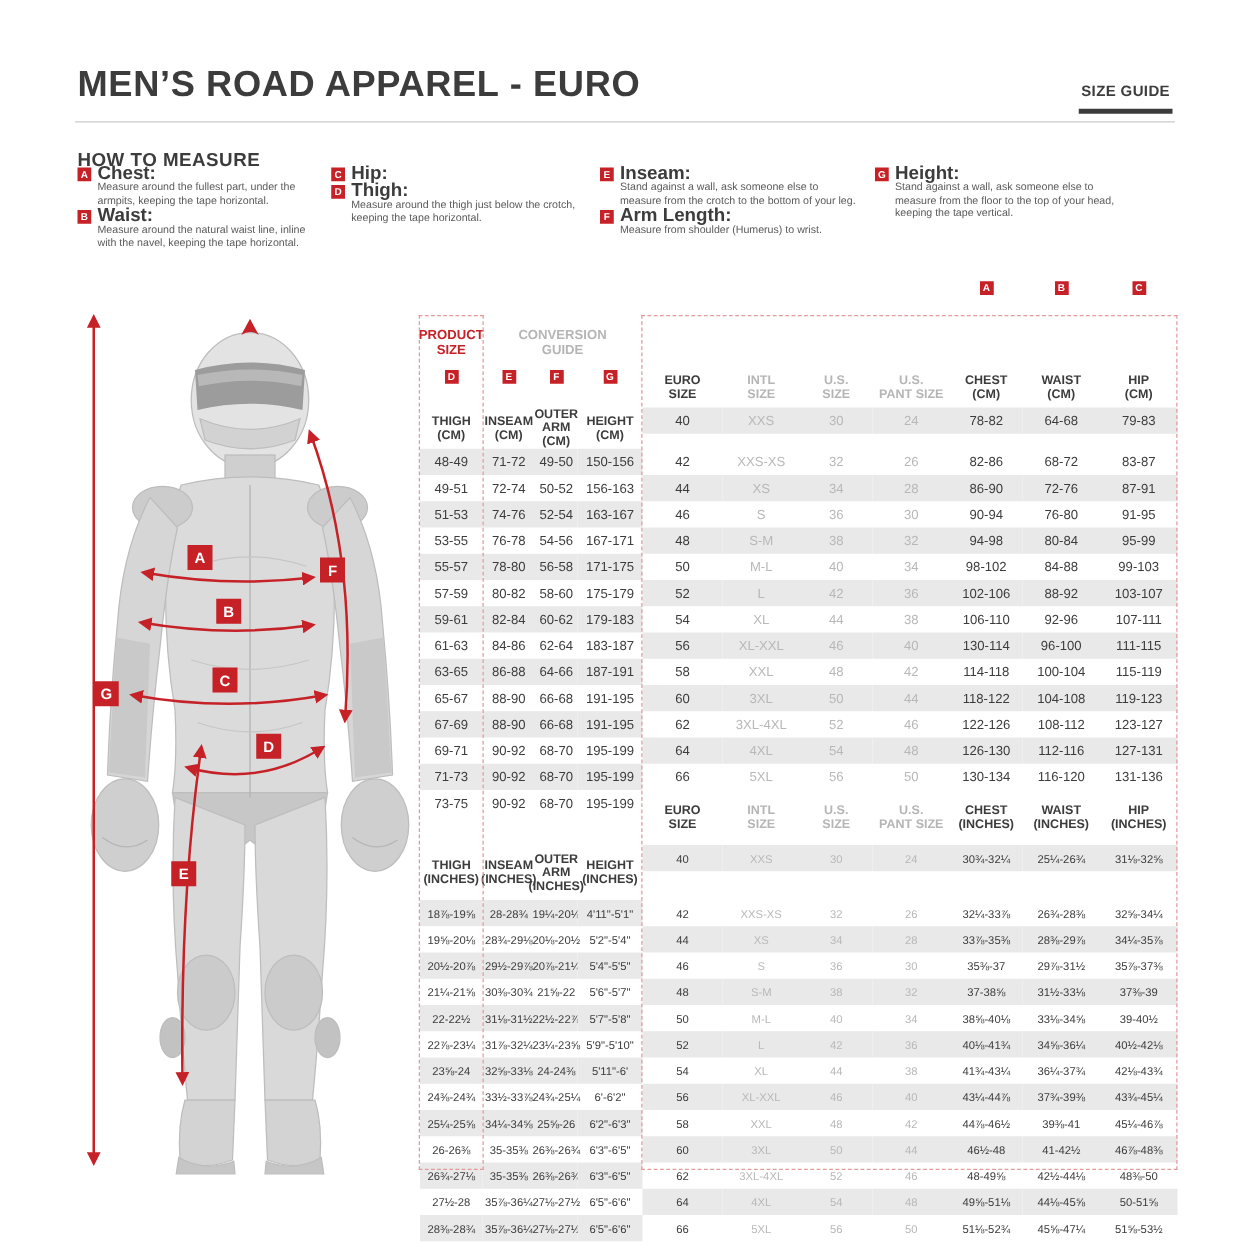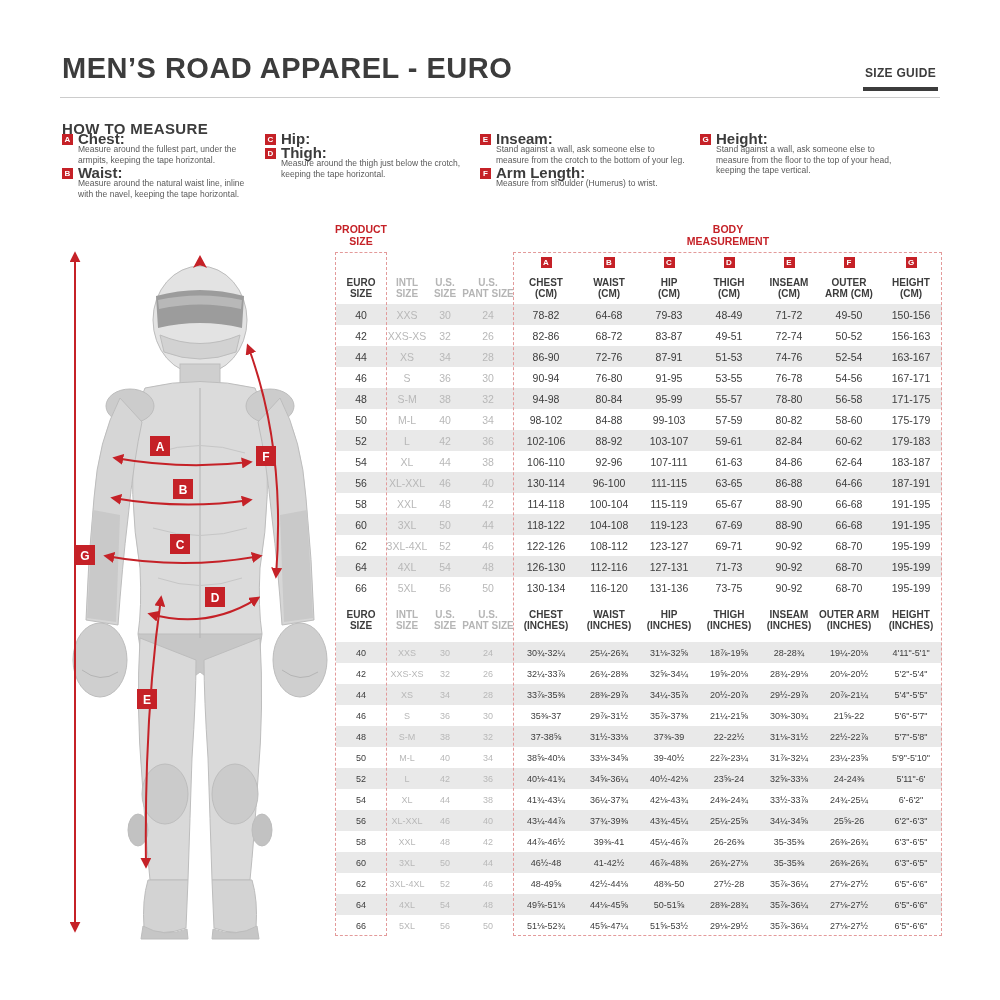--- a/index.html
+++ b/index.html
@@ -19,21 +19,21 @@
   #mcol-3{left:700px;width:195px;}
   .m-item{display:flex;margin-bottom:2px;}
   .m-badge{flex:0 0 11px;width:11px;height:11px;background:#c52127;color:#fff;font-size:8px;font-weight:700;text-align:center;line-height:11px;margin:1px 5px 0 0;}
   .m-label{font-size:15px;font-weight:700;color:#3c3c3c;line-height:11px;}
   .m-text{font-size:8.5px;color:#5a5a5a;line-height:10.5px;}
 
   
   .size-table{position:absolute;left:336px;top:222px;width:606px;display:grid;
     grid-template-columns:50px 42px 34px 52px 64px 62px 58px 62px 58px 62px 62px;}
   .tc{display:flex;align-items:center;justify-content:center;text-align:center;white-space:pre-line;}
-  .r-section{height:30px;align-items:flex-start;padding-top:2px;}
+  .r-section{height:30px;align-items:flex-start;padding-top:2px;margin-top:39px;}
   .sec-label{font-size:10.5px;font-weight:700;line-height:11.5px;}
   .sec-red{color:#c52127;}
   .sec-gray{color:#b5b5b5;}
   .r-letters{height:17px;}
   .r-th{height:33px;}
   .th{font-size:10px;font-weight:700;line-height:11px;color:#3c3c3c;}
   .th.gray{color:#b5b5b5;}
   .r-cm{height:21px;font-size:10.5px;}
   .r-inchth{height:44px;}
   .r-inch{height:21px;font-size:9px;}
@@ -194,22 +194,22 @@
         <text x="208" y="222.5" fill="#ffffff" font-size="12" font-weight="bold" text-anchor="middle" font-family="&quot;Liberation Sans&quot;, sans-serif">F</text>
         <rect x="17" y="307" width="20" height="20" fill="#c52127"></rect>
         <text x="27" y="321.5" fill="#ffffff" font-size="12" font-weight="bold" text-anchor="middle" font-family="&quot;Liberation Sans&quot;, sans-serif">G</text>
       </g>
 </svg>
 </div>
 
 <div class="size-table" id="size-table">
   <div class="tc r-section sec-label sec-red" style="grid-column:1/2;">PRODUCT
 SIZE</div>
-  <div class="tc r-section sec-label sec-red" style="grid-column:5/12;">BODY
-MEASUREMENT</div>
+  <div class="tc r-section sec-label sec-gray" style="grid-column:2/5;">CONVERSION
+GUIDE</div>
 
 <div class="tc r-letters"></div>
     <div class="tc r-letters"></div>
     <div class="tc r-letters"></div>
     <div class="tc r-letters"></div>
     <div class="tc r-letters"><span class="badge">A</span></div>
     <div class="tc r-letters"><span class="badge">B</span></div>
     <div class="tc r-letters"><span class="badge">C</span></div>
     <div class="tc r-letters"><span class="badge">D</span></div>
     <div class="tc r-letters"><span class="badge">E</span></div>

